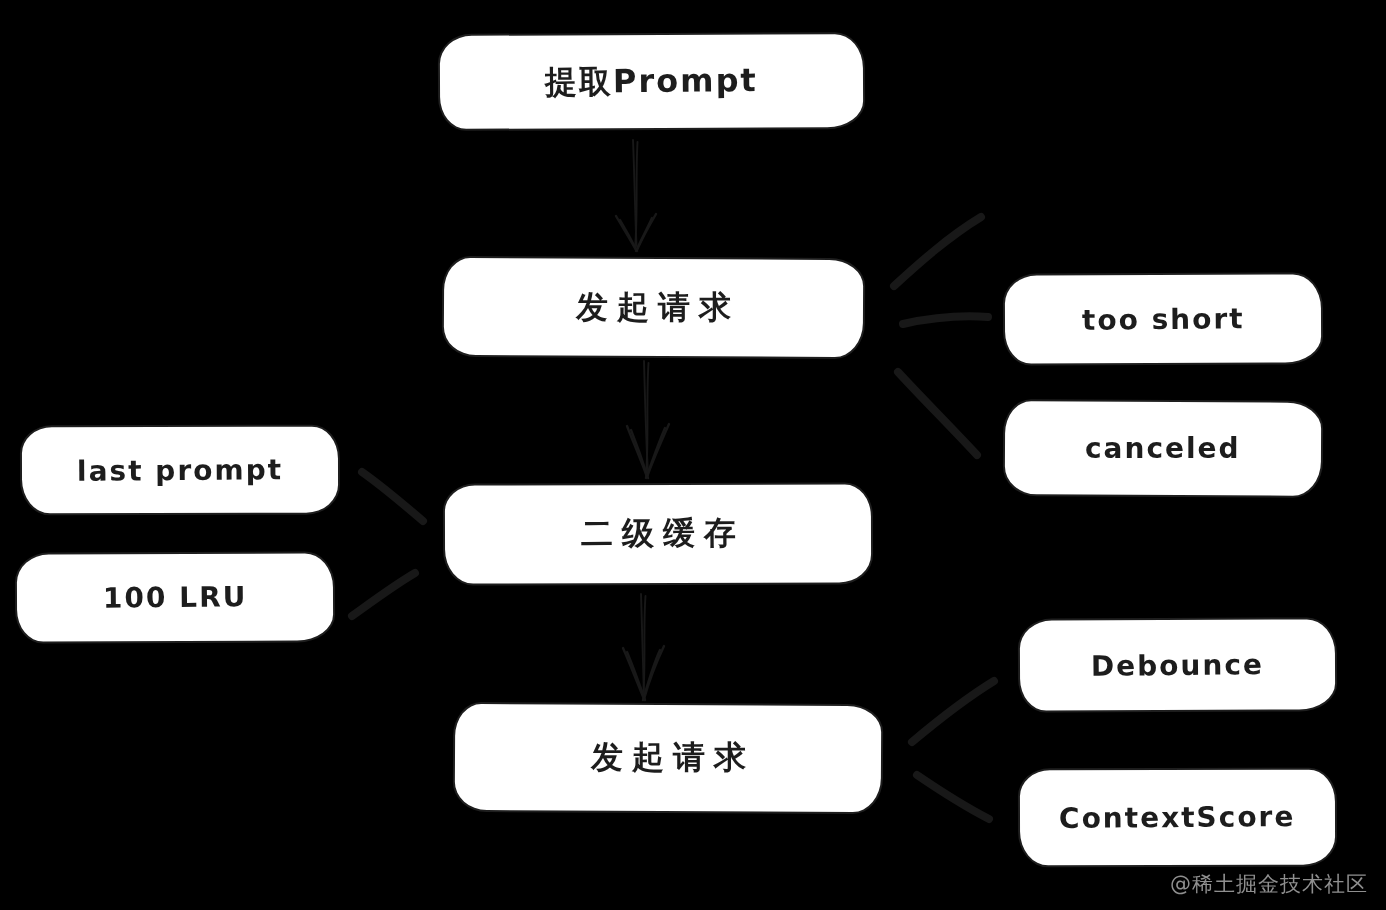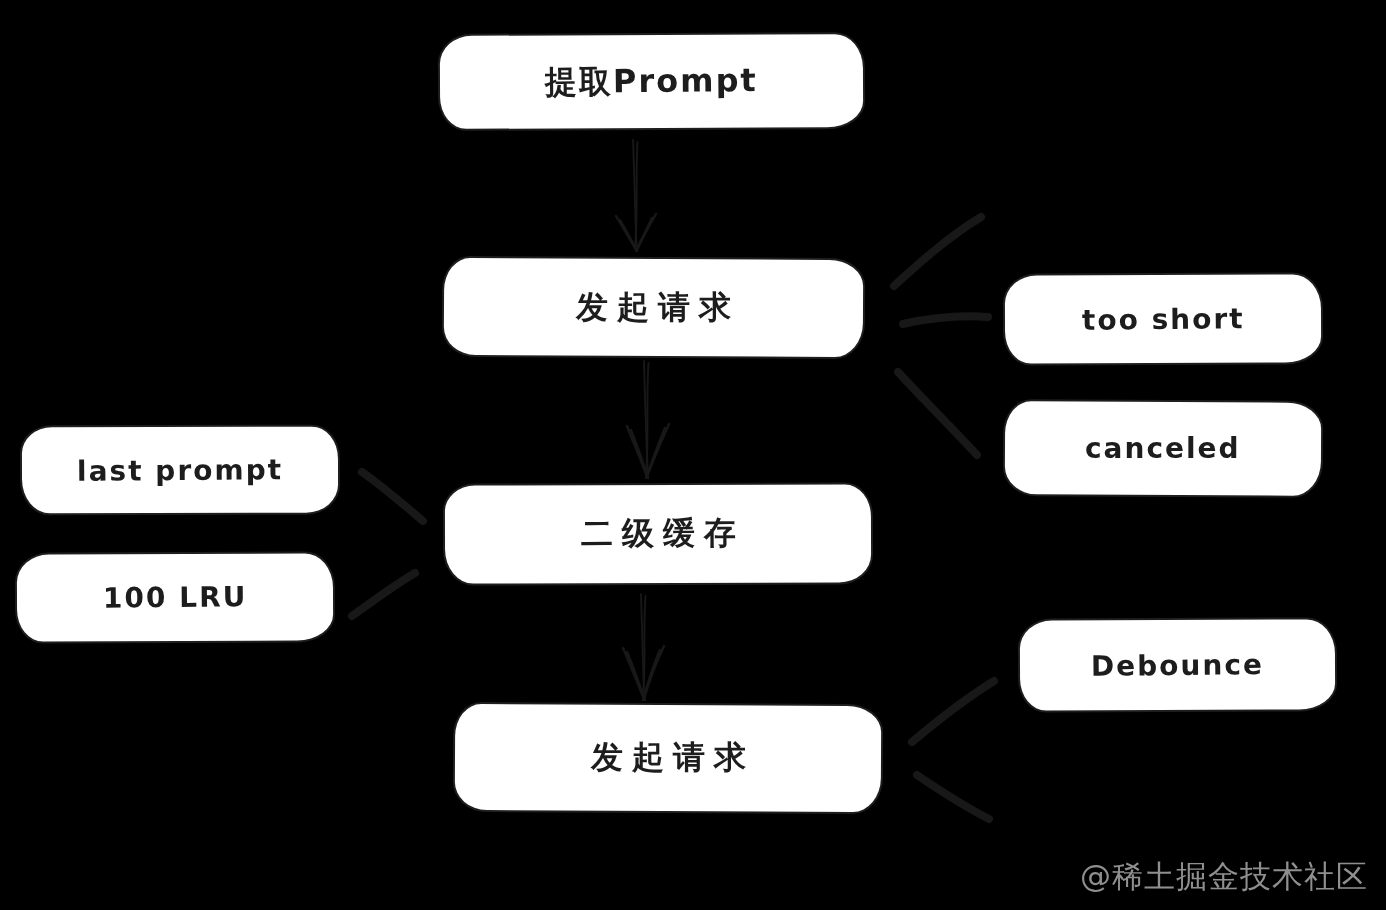--- a/index.html
+++ b/index.html
@@ -61,21 +61,21 @@
   }
   .stem  { stroke-width: 1.9; stroke-linecap: round; }
   .wing  { stroke-width: 2.4; stroke-linecap: round; }
   .link  { stroke-width: 8;   stroke-linecap: round; }
   #watermark {
     position: absolute;
     right: 18px;
     bottom: 12px;
     z-index: 3;
     color: #8f8f8f;
-    font-size: 31px;
+    font-size: 21px;
     letter-spacing: 1px;
     text-align: center;
   }
 </style>
 </head>
 <body>
 
 <div id="canvas">
 
   <svg id="edges-layer" viewBox="0 0 1386 910" xmlns="http://www.w3.org/2000/svg">
@@ -146,16 +146,19 @@
   </div>
 
   <div class="node zh rB" style="left:453px; top:703px; width:430px; height:110px;">
     <span class="node-label">发起请求</span>
   </div>
 
   <div class="node en rA" style="left:1018px; top:618px; width:319px; height:94px;">
     <span class="node-label">Debounce</span>
   </div>
 
+  <div class="node en rC" style="left:1018px; top:768px; width:319px; height:99px;">
+    <span class="node-label">ContextScore</span>
+  </div>
 
   <div id="watermark">@稀土掘金技术社区</div>
 
 </div>
 
 </body></html>

